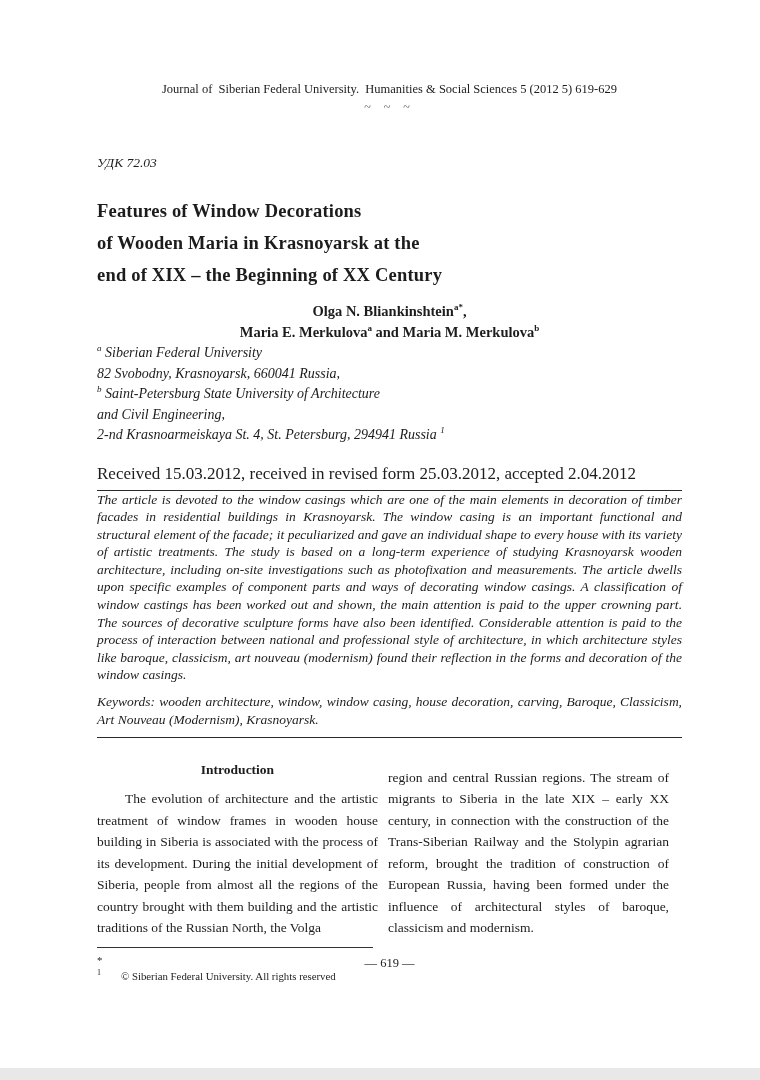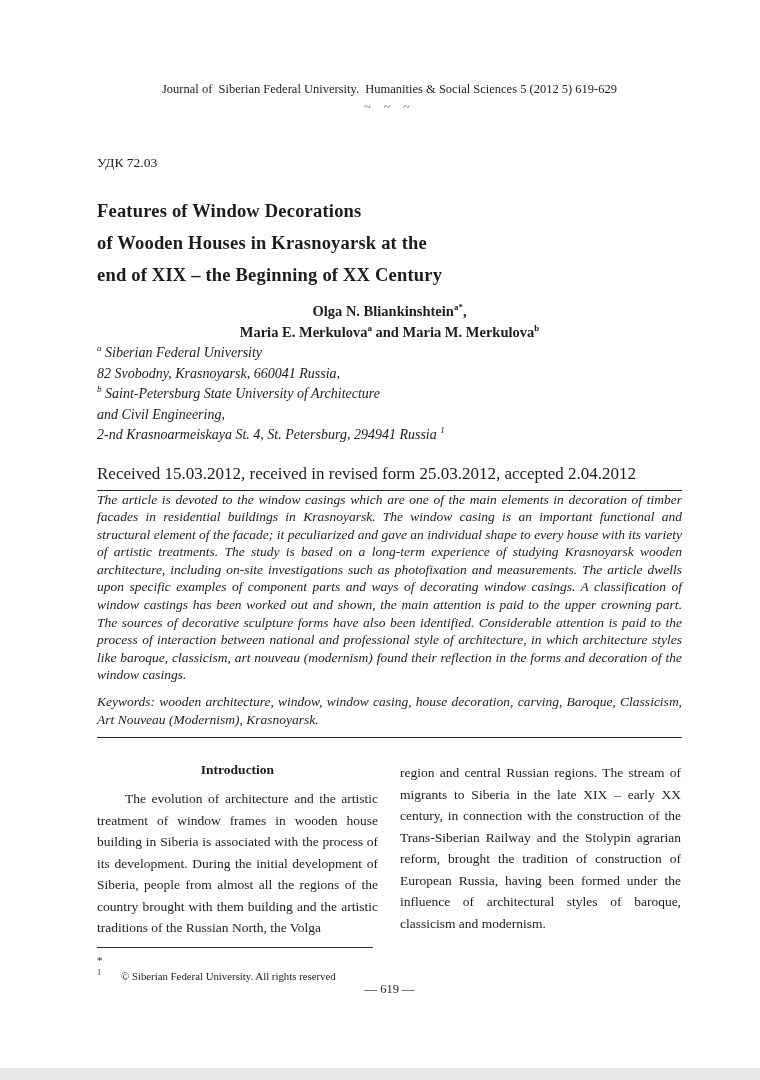--- a/index.html
+++ b/index.html
@@ -21,21 +21,21 @@
     font-size: 12.5px;
     white-space: pre;
   }
   .separator {
     text-align: center;
     font-size: 12px;
     letter-spacing: 5px;
     color: #555;
     margin-top: 3px;
   }
-  .udk { margin-top: 40px; font-size: 13.5px; }
+  .udk { margin-top: 40px; font-size: 13.5px; font-style: italic; }
   .title {
     margin-top: 24px;
     font-size: 18.5px;
     font-weight: bold;
     line-height: 32px;
     letter-spacing: 0.2px;
   }
   .authors {
     margin-top: 10px;
     text-align: center;
@@ -70,21 +70,22 @@
     margin-top: 9px;
     font-style: italic;
     font-size: 13.5px;
     line-height: 17.6px;
     text-align: justify;
   }
   .rule-bottom { margin-top: 9px; }
   .columns {
     margin-top: 24px;
     display: flex;
-    gap: 22px;
+    gap: 10px;
+    align-items: flex-end;
   }
   .col { width: 281px; }
   .intro-heading {
     text-align: center;
     font-weight: bold;
     font-size: 13.5px;
     margin-bottom: 10px;
   }
   .body-par {
     font-size: 13.5px;
@@ -103,39 +104,39 @@
     left: 97px; top: 953px;
     width: 585px;
     font-size: 10.8px;
     line-height: 15.5px;
   }
   .footnote { display: flex; }
   .fn-marker { width: 24px; flex-shrink: 0; }
   .fn-marker sup { font-size: 8px; vertical-align: super; }
   .page-number {
     position: absolute;
-    left: 97px; top: 982px;
+    left: 97px; top: 956px;
     width: 585px;
     text-align: center;
     font-size: 12.5px;
   }
 </style>
 </head>
 <body>
 
 <div class="page">
 
   <div class="journal-line">Journal of  Siberian Federal University.  Humanities &amp; Social Sciences 5 (2012 5) 619-629</div>
   <div class="separator">~ ~ ~</div>
 
   <div class="udk">УДК 72.03</div>
 
   <h1 class="title">
     <div>Features of Window Decorations</div>
-    <div>of Wooden Houses in Krasnoyarsk at the</div>
+    <div>of Wooden Maria in Krasnoyarsk at the</div>
     <div>end of XIX – the Beginning of XX Century</div>
   </h1>
 
   <div class="authors">
     <div><span>Olga N. Bliankinshtein</span><sup>a*</sup><span>,</span></div>
     <div><span>Maria E. Merkulova</span><sup>a</sup><span> and Maria M. Merkulova</span><sup>b</sup></div>
   </div>
 
   <div class="affiliation">
     <div><sup>a</sup><span> Siberian Federal University</span></div>

